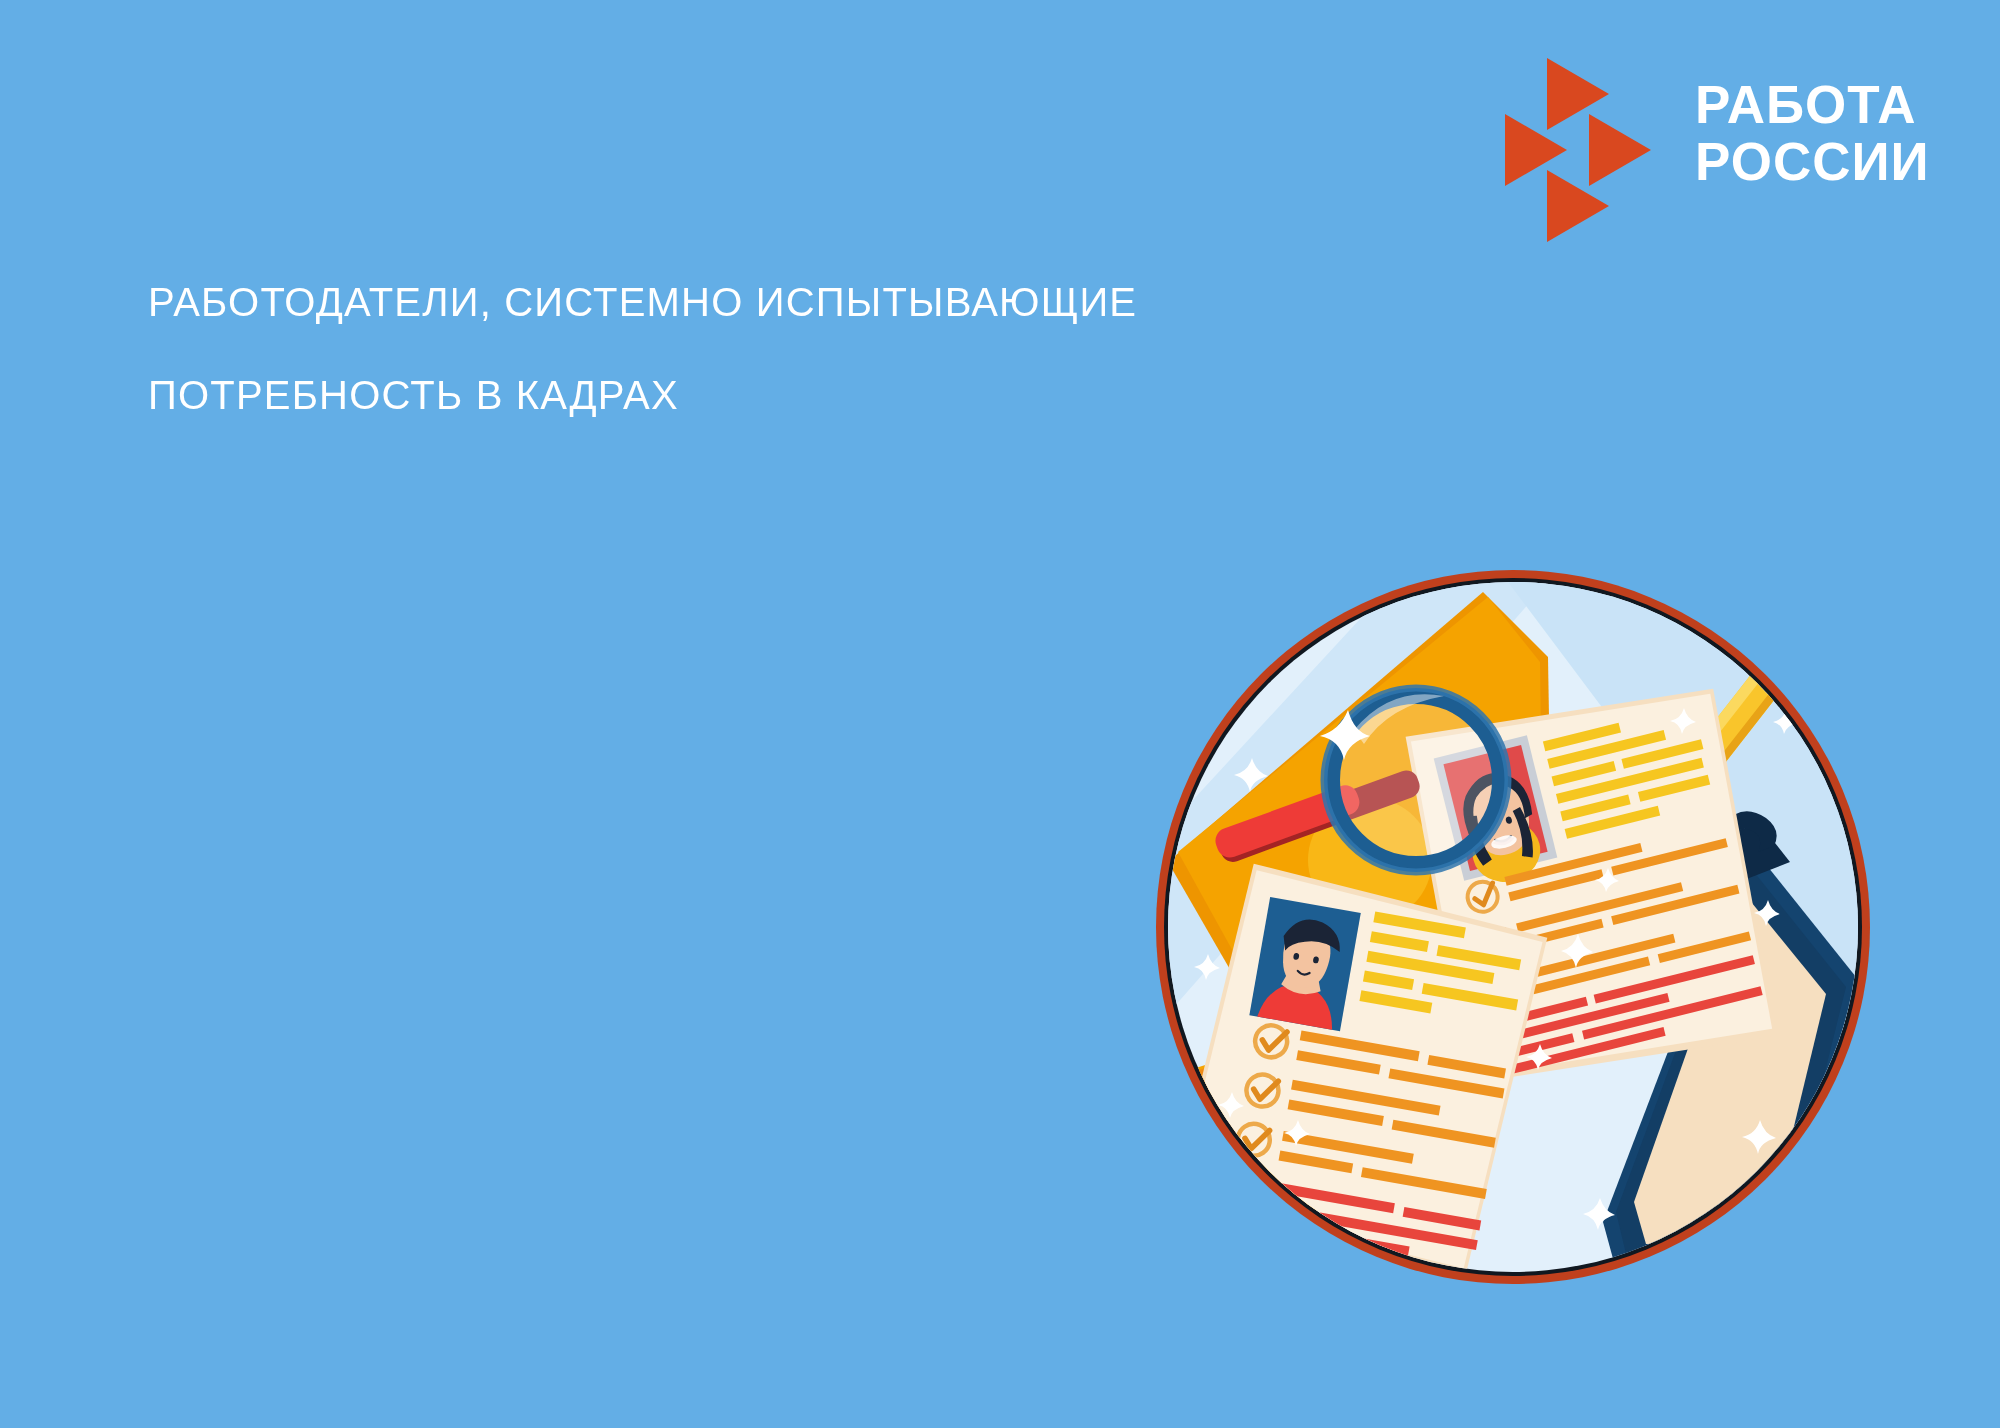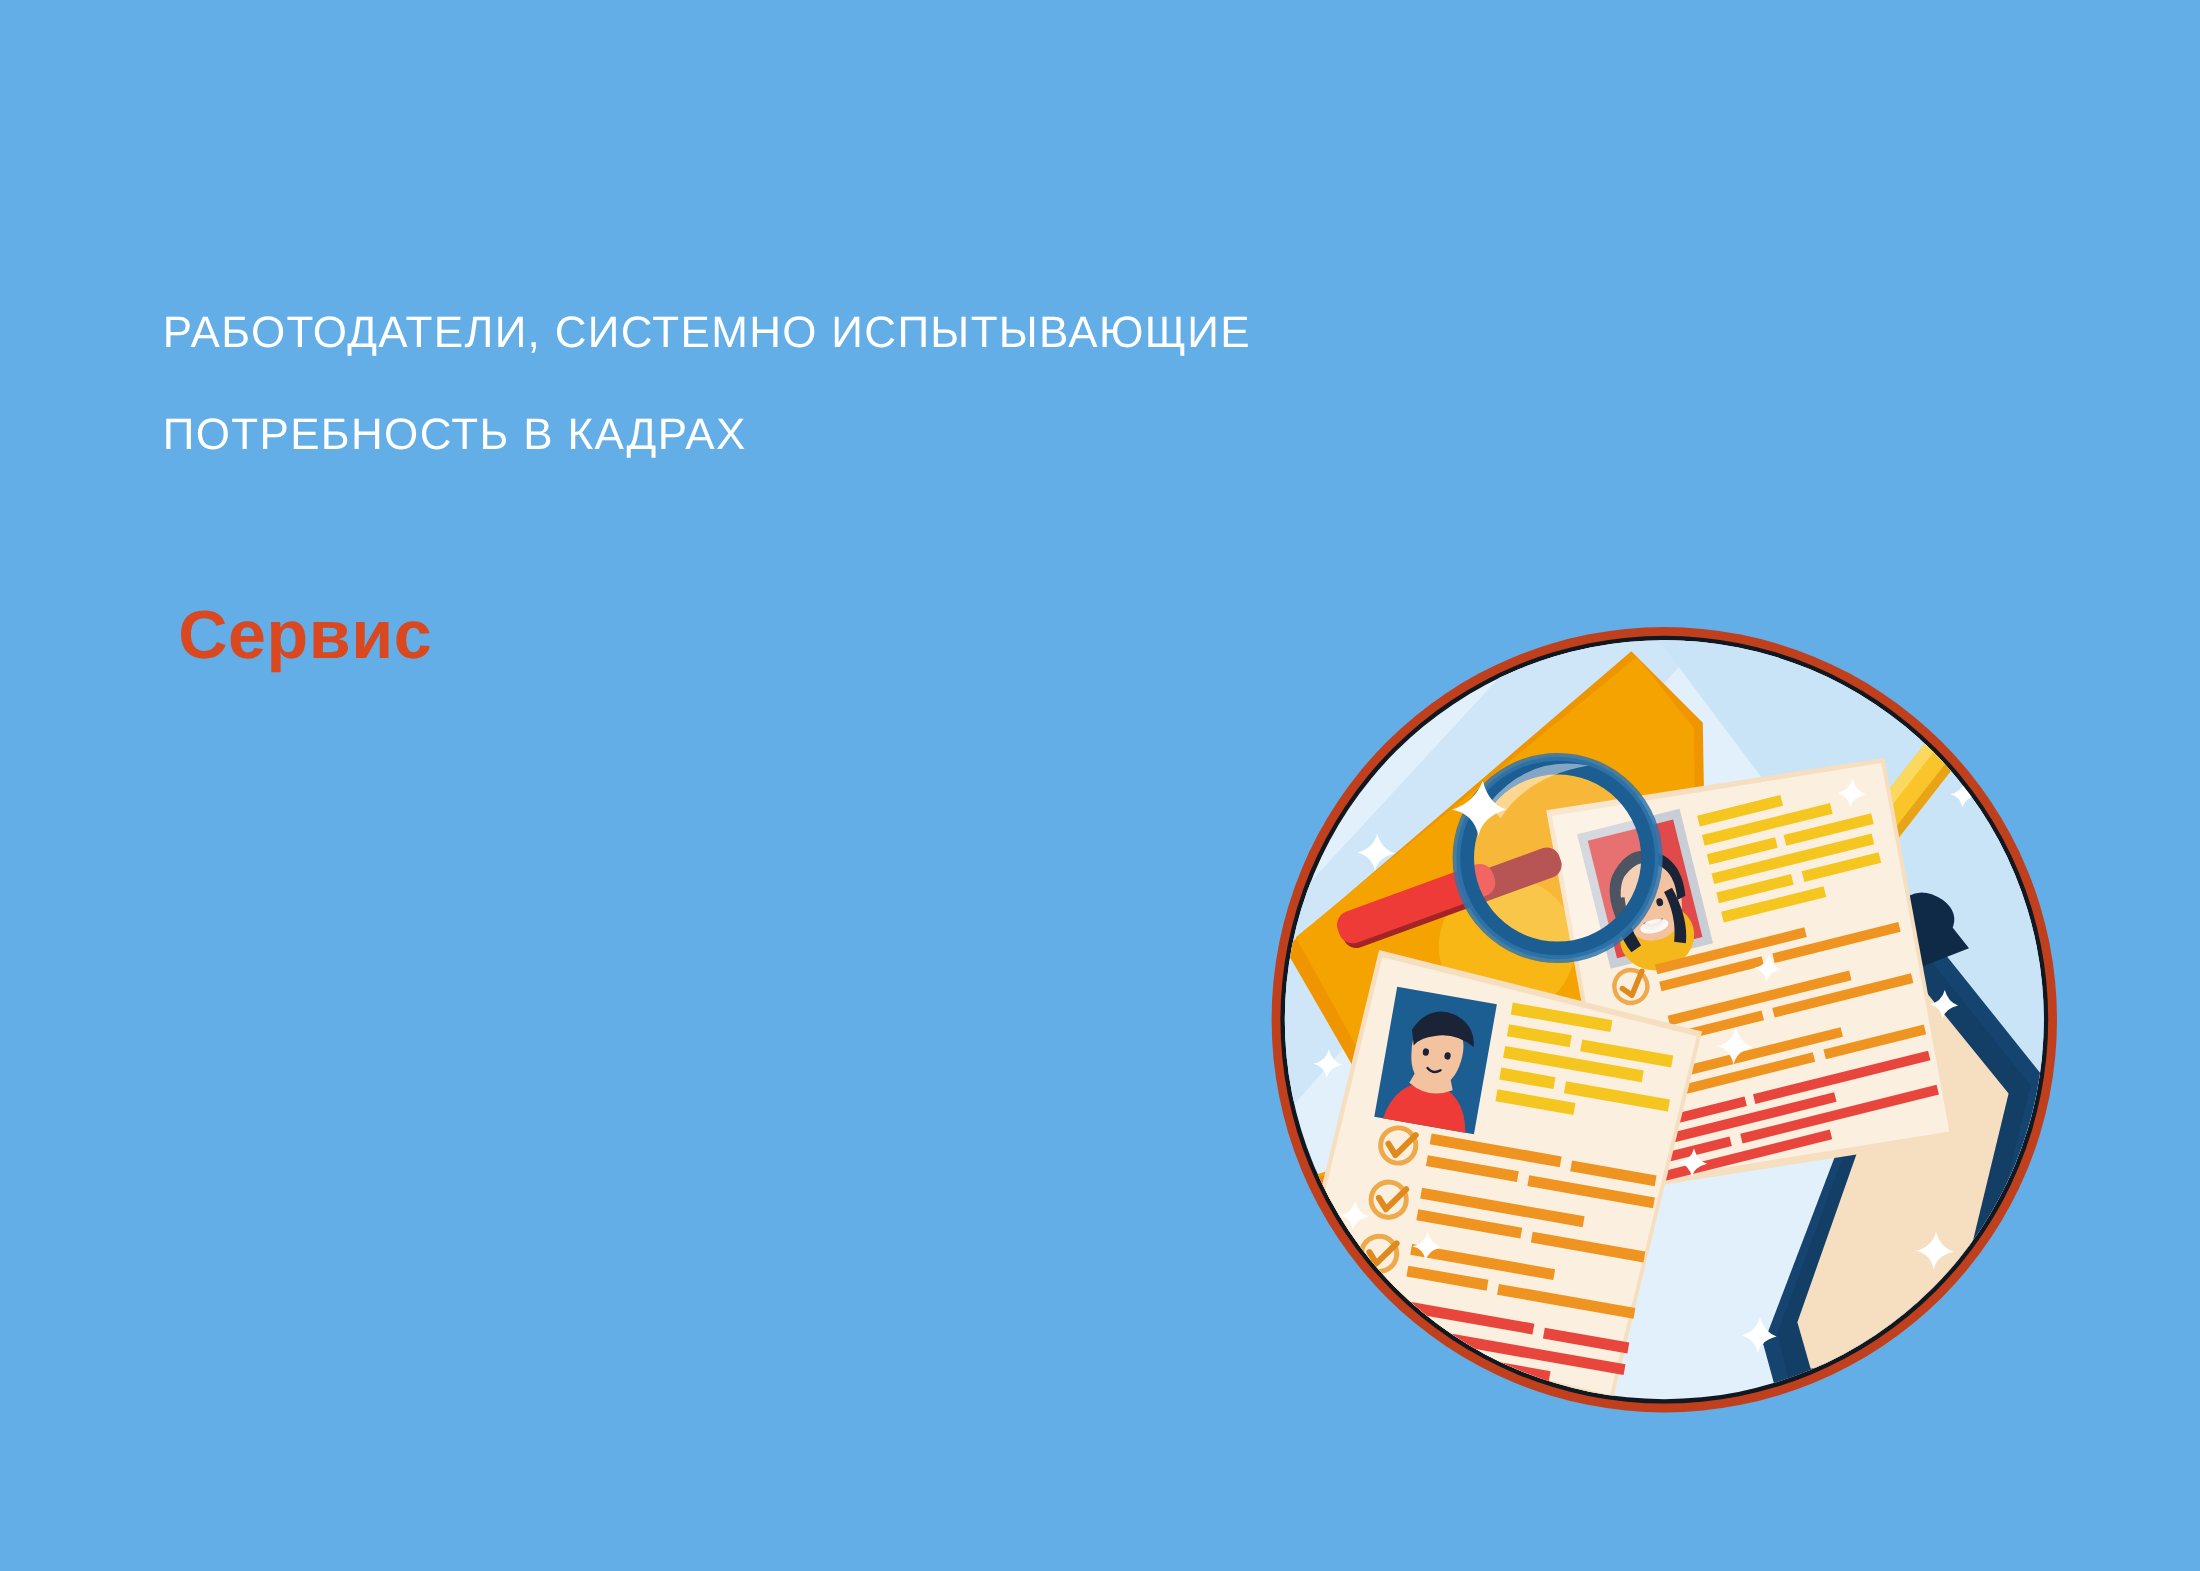--- a/index.html
+++ b/index.html
@@ -100,27 +100,38 @@
     width: 730px;
     height: 730px;
   }
   #illustration svg { display: block; width: 100%; height: 100%; }
 </style>
 </head>
 <body>
 
 <div id="slide">
 
+  <div id="logo">
+    <div id="logo-mark">
+      <span class="tri t-top"></span>
+      <span class="tri t-left"></span>
+      <span class="tri t-right"></span>
+      <span class="tri t-bottom"></span>
+    </div>
+    <div id="logo-text">
+      <div>РАБОТА</div>
+      <div>РОССИИ</div>
+    </div>
+  </div>
 
   <div id="kicker">
     <span class="kline">РАБОТОДАТЕЛИ, СИСТЕМНО ИСПЫТЫВАЮЩИЕ</span>
     <span class="kline">ПОТРЕБНОСТЬ В КАДРАХ</span>
   </div>
 
-  <div id="service-label">Сервис</div>
 
   <div id="service-title">
   </div>
 
   <div id="illustration">
     <svg viewBox="0 0 730 730" xmlns="http://www.w3.org/2000/svg" role="img">
       <defs>
         <clipPath id="circleClip">
           <circle cx="365" cy="365" r="345"></circle>
         </clipPath>

